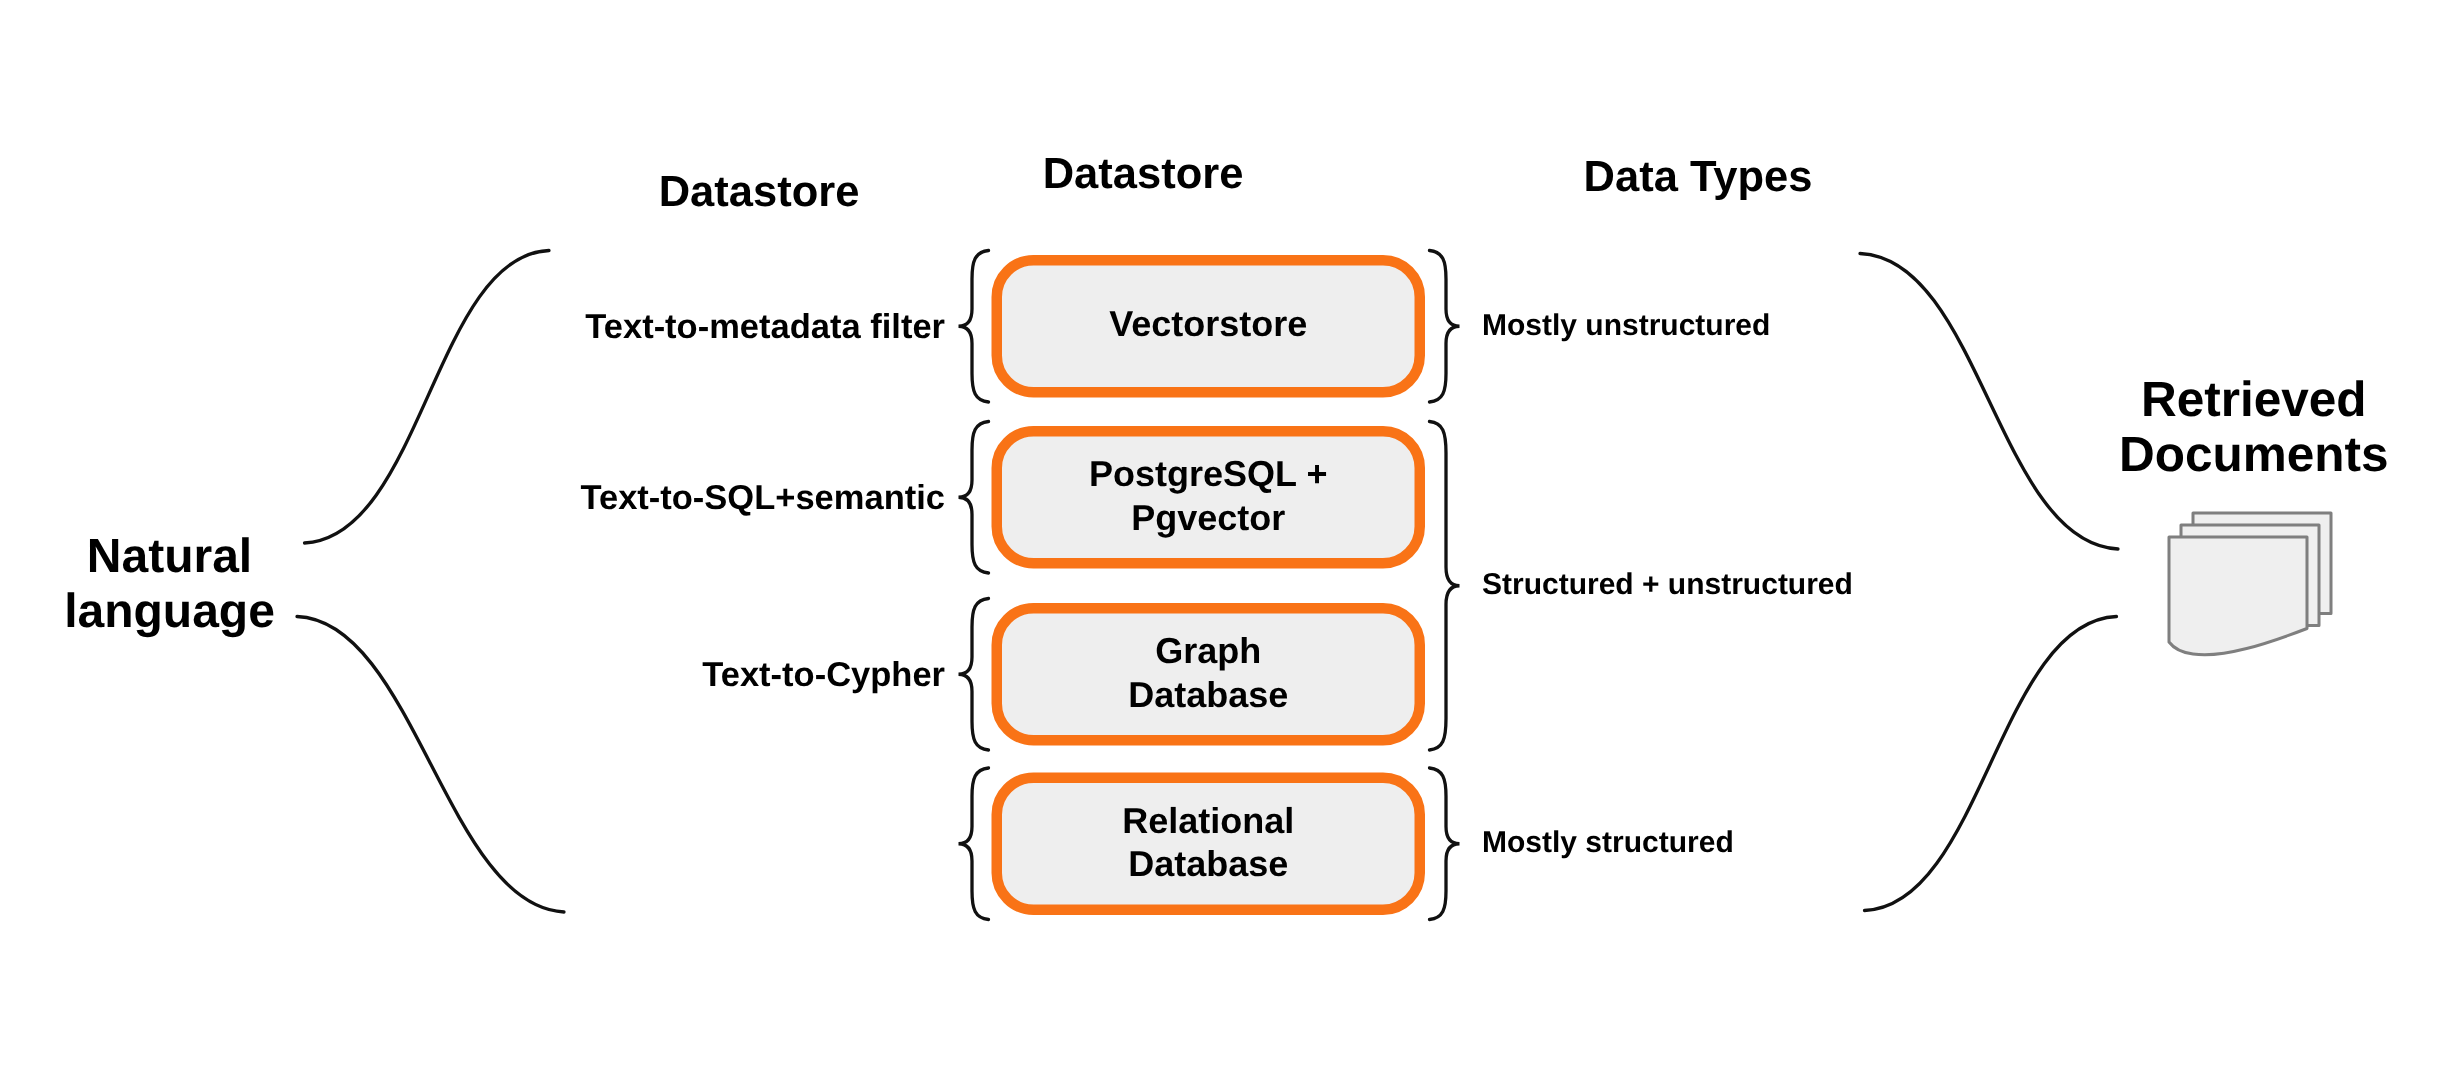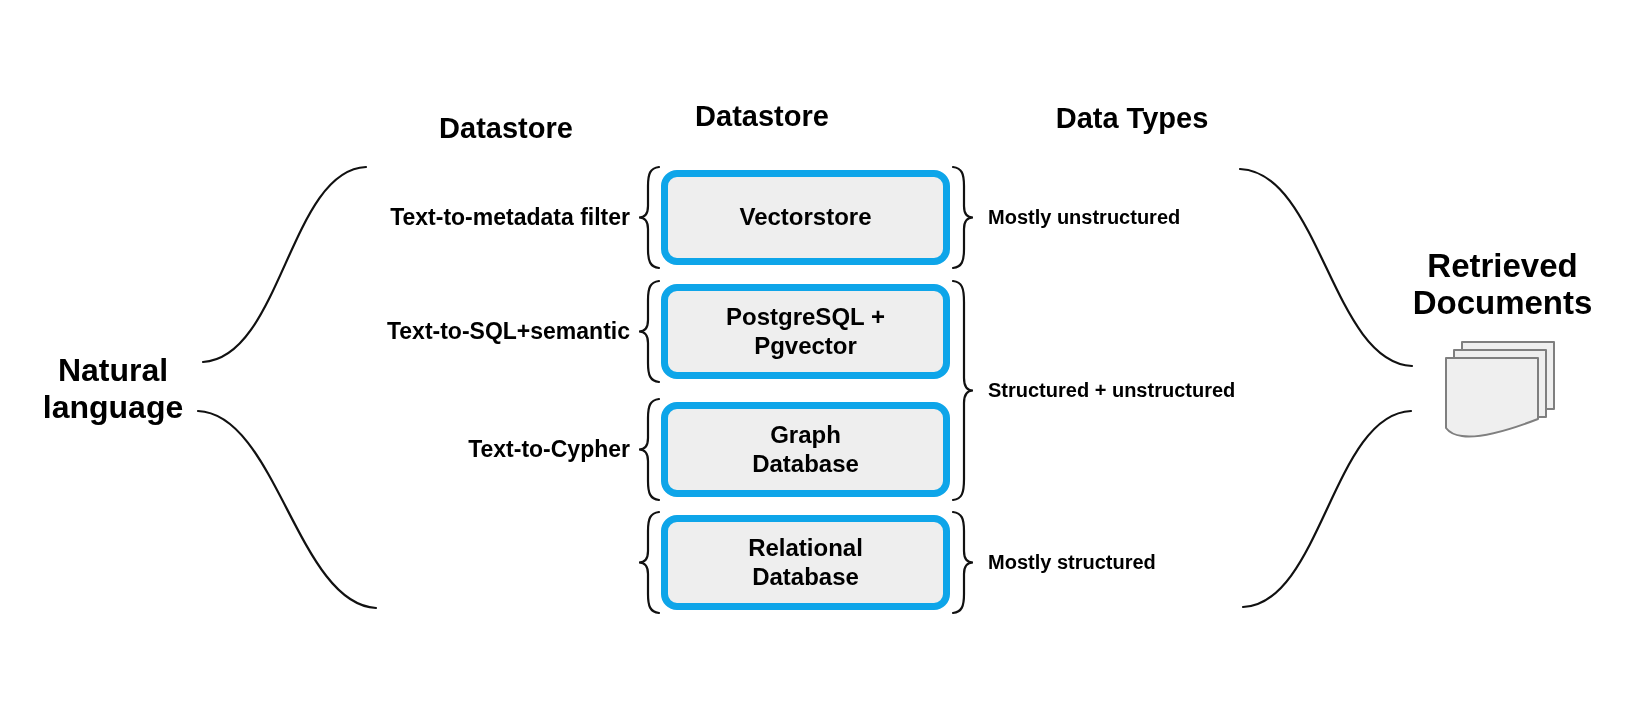--- a/index.html
+++ b/index.html
@@ -13,21 +13,21 @@
   .nl-label{
     left:20px;top:352px;width:186px;text-align:center;
     font-weight:bold;font-size:32px;line-height:1.15;white-space:pre-line;
   }
   .pipe-label{
     left:280px;width:350px;height:95px;display:flex;align-items:center;justify-content:flex-end;
     font-weight:bold;font-size:23px;text-align:center;
   }
   .dbox{
     left:661px;width:289px;height:95px;box-sizing:border-box;
-    background:#eeeeee;border:7px solid #0ea5e9;border-radius:16px;
+    background:#eeeeee;border:7px solid #f97316;border-radius:28px;
     display:flex;align-items:center;justify-content:center;
   }
   .dbox .lbl{
     font-weight:bold;font-size:24px;line-height:1.2;text-align:center;white-space:pre-line;
   }
   .dtype-label{
     left:988px;width:430px;display:flex;align-items:center;justify-content:flex-start;
     font-weight:bold;font-size:20px;text-align:left;
   }
   .rd-label{

